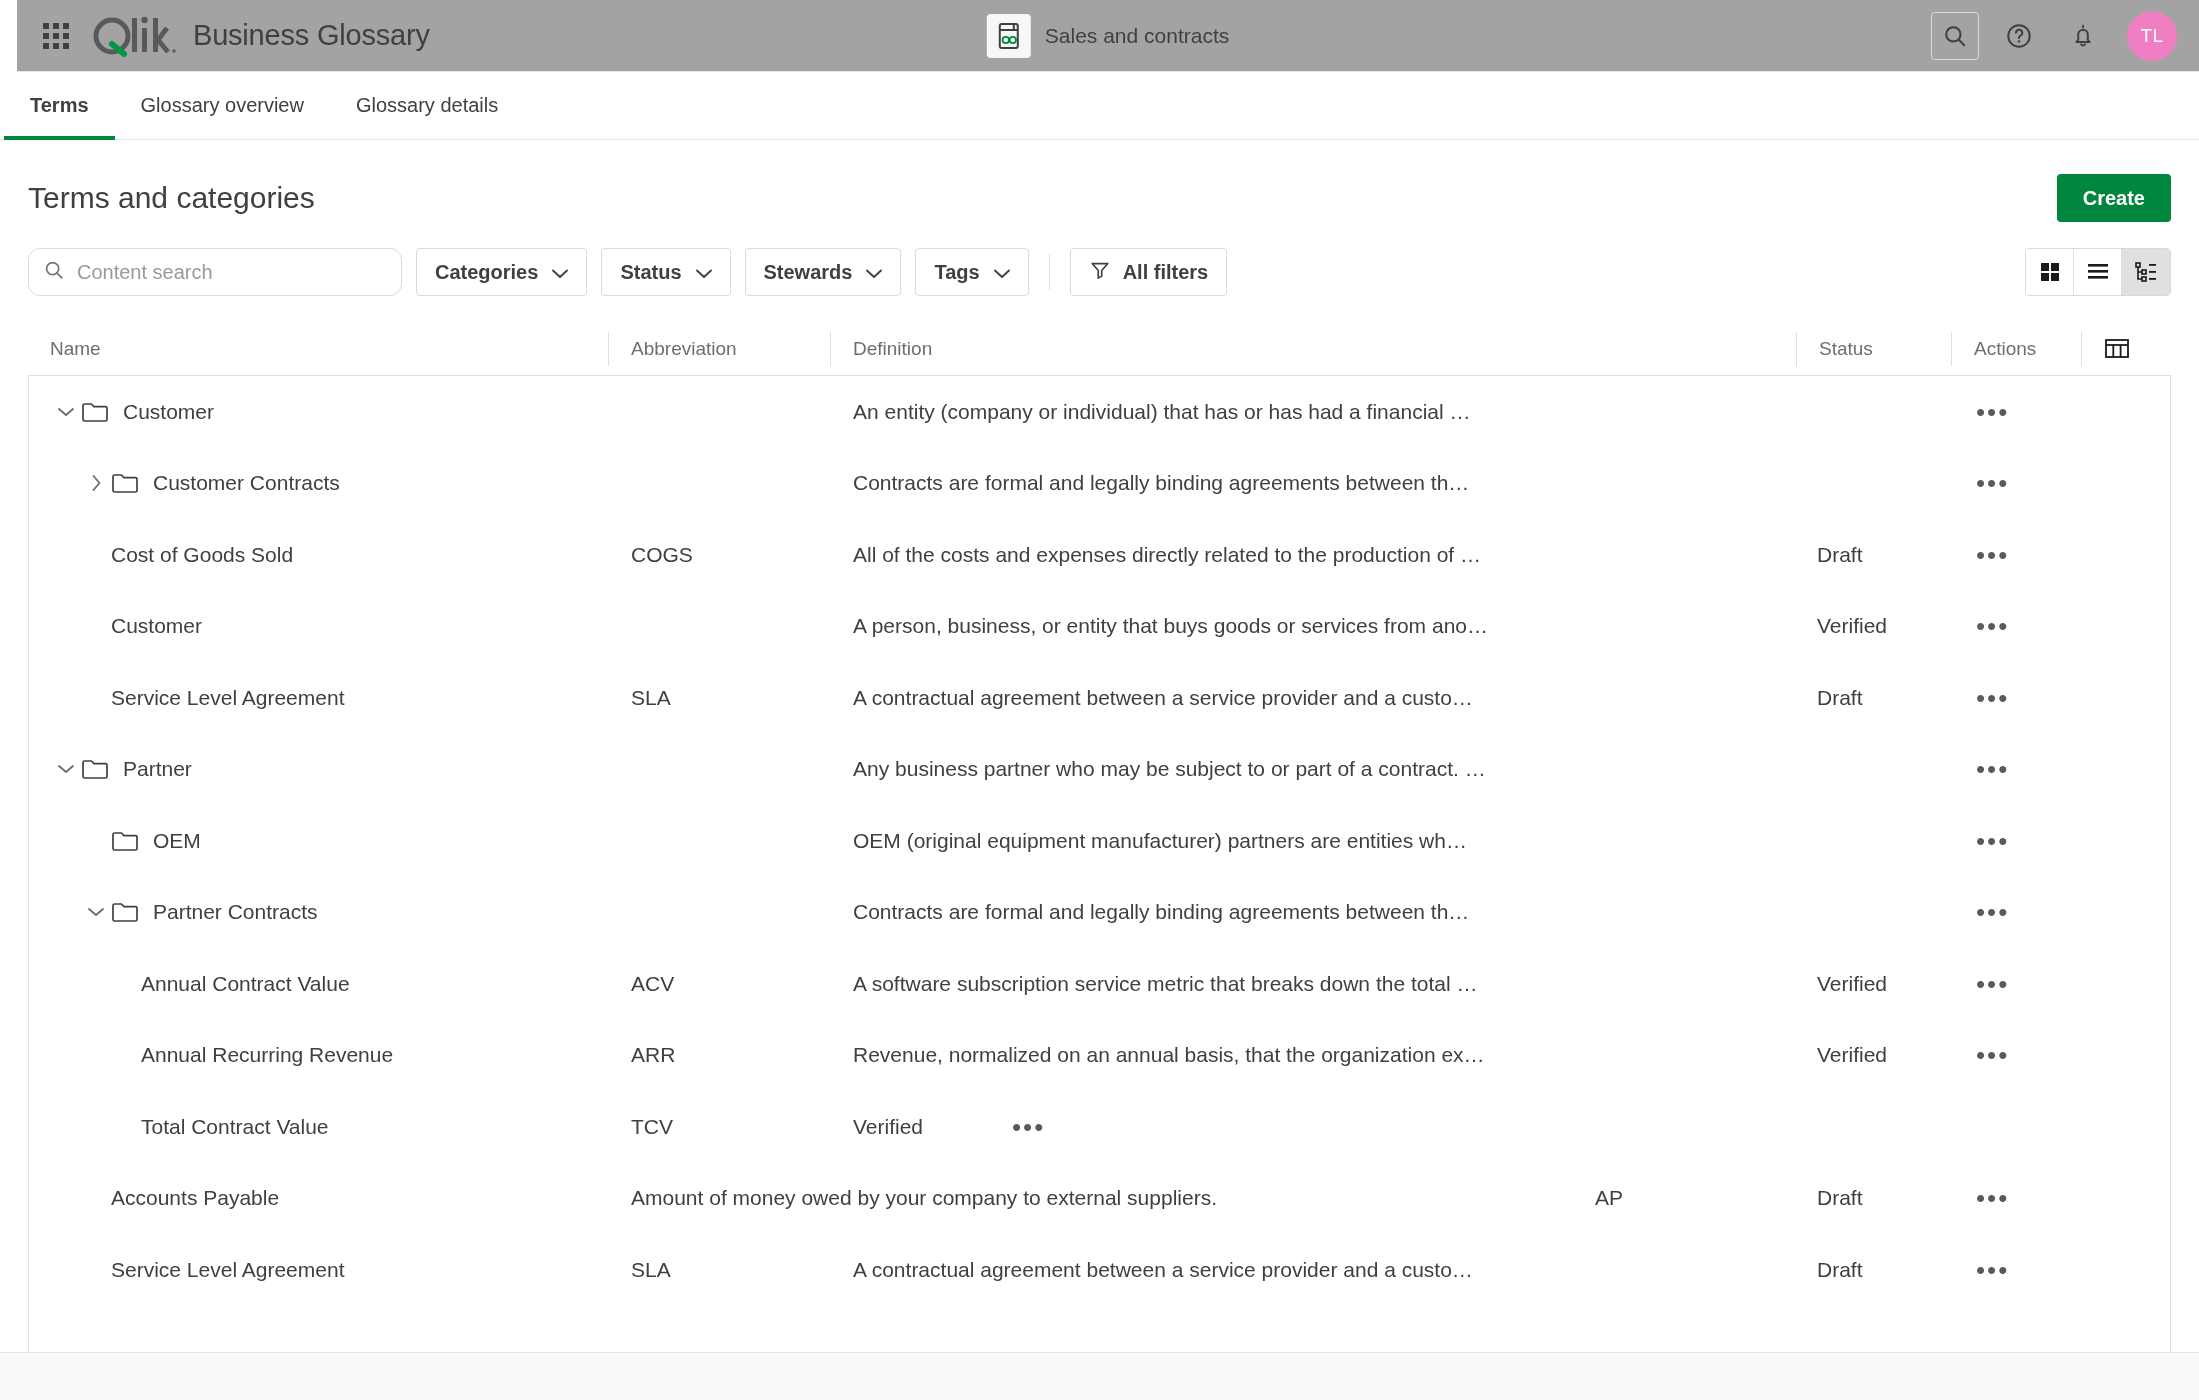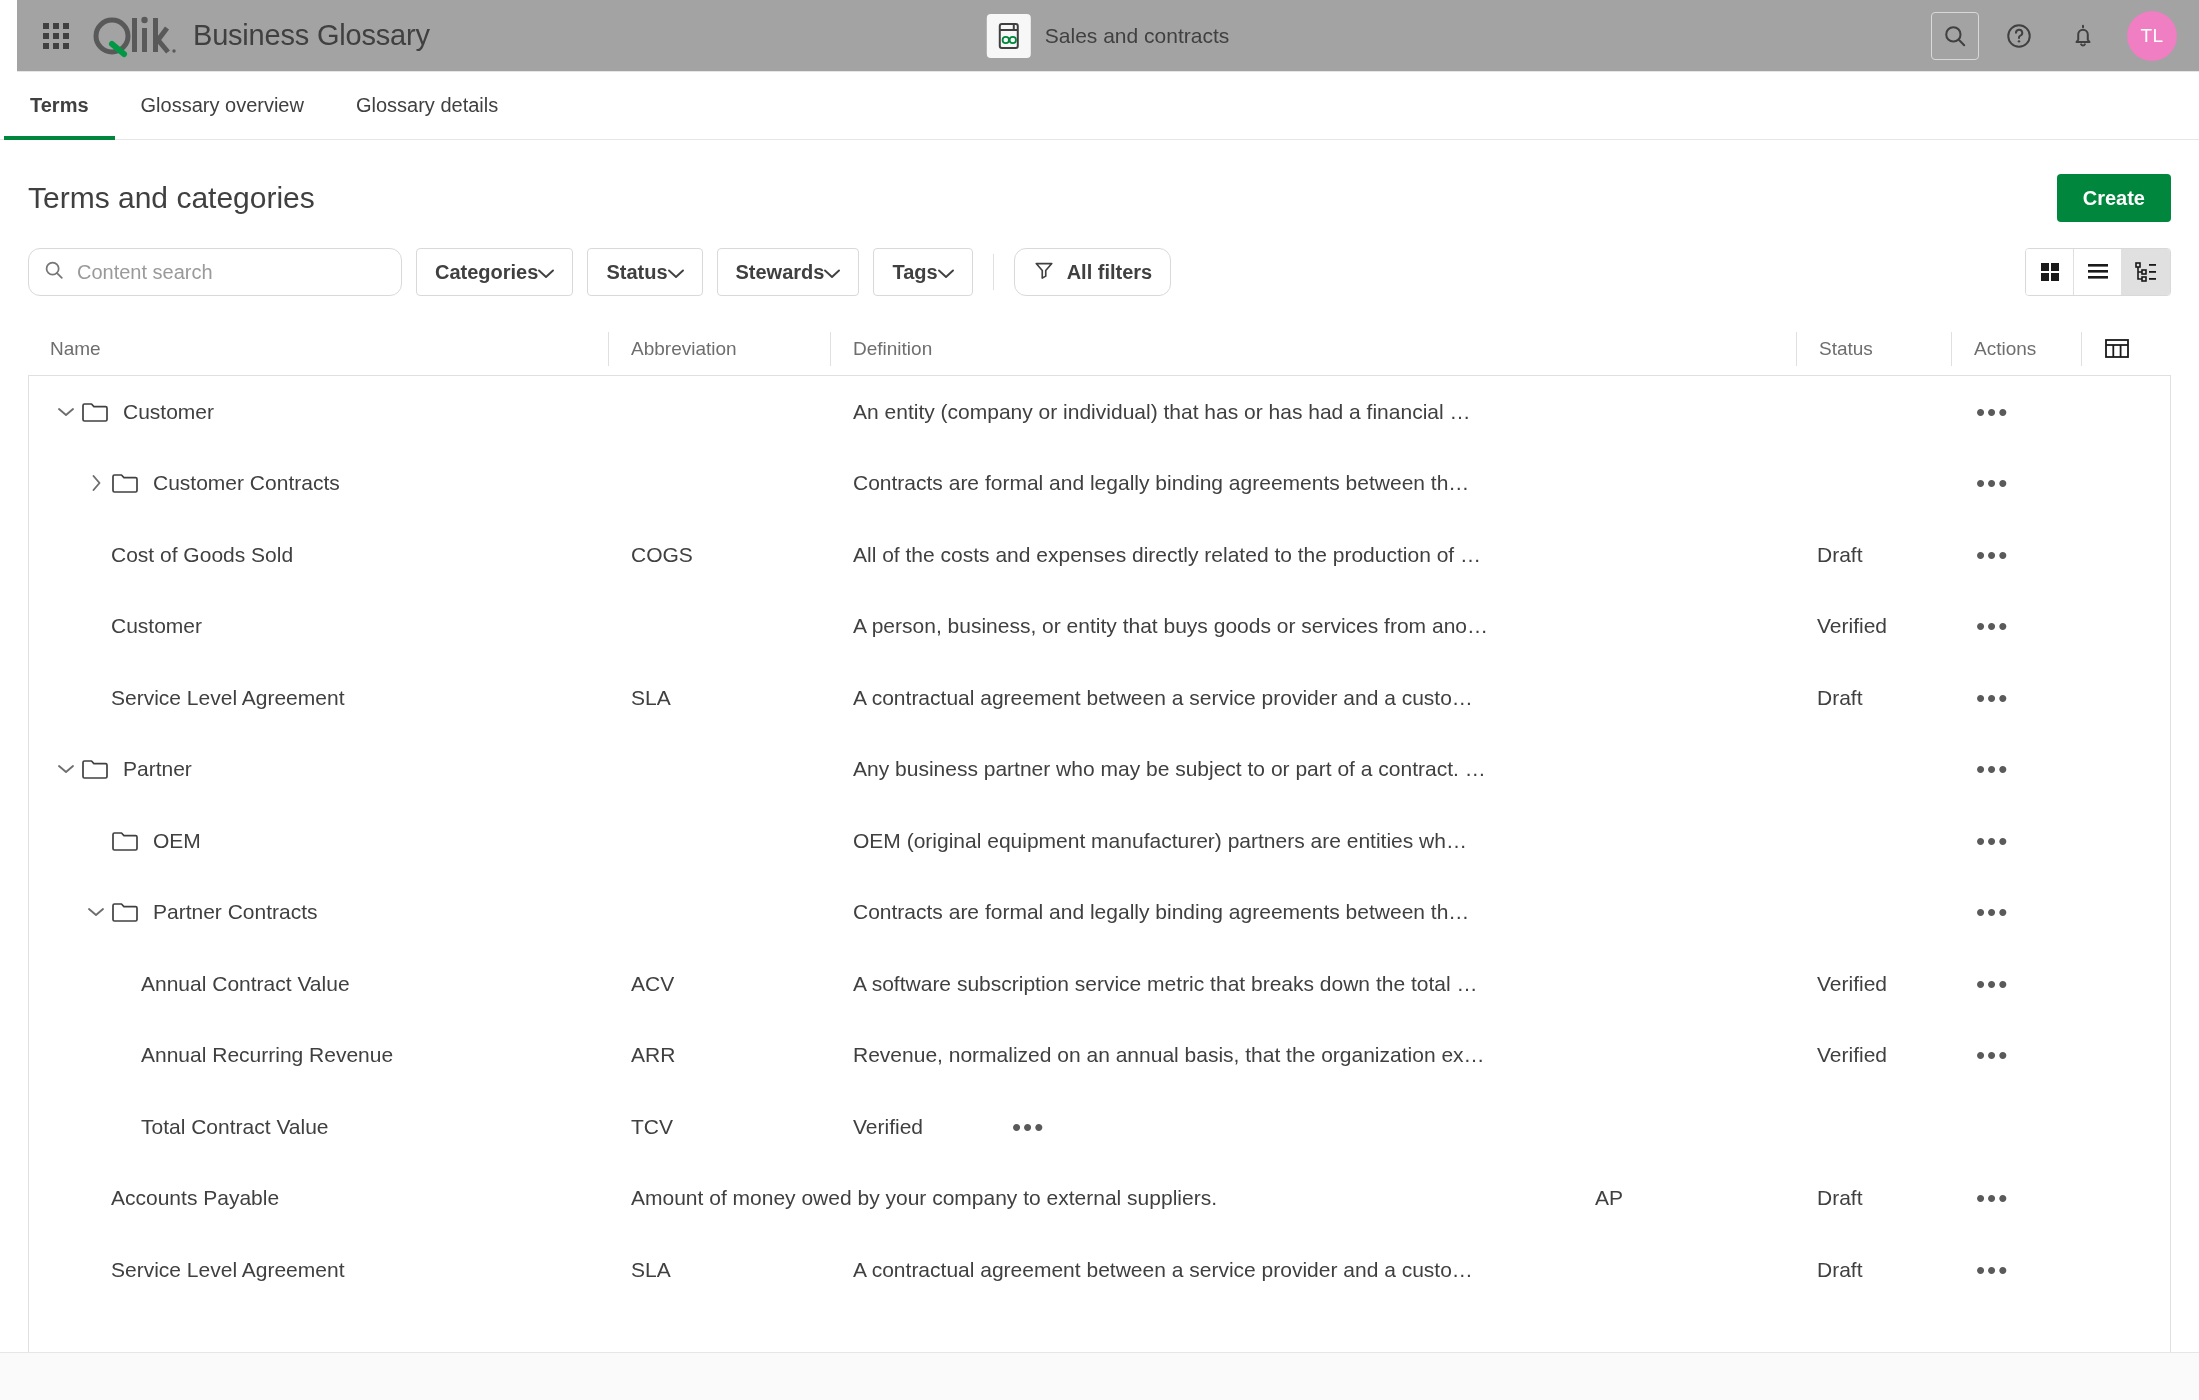--- a/index.html
+++ b/index.html
@@ -178,34 +178,35 @@
   }
   .search-wrap input::placeholder { color: #9a9a9a; }
 
   .filter-btn {
     height: 48px;
     border: 1px solid #d9d9d9;
     border-radius: 4px;
     background: #fff;
     display: flex;
     align-items: center;
+    gap: 14px;
     padding: 0 18px;
     font-size: 20px;
     font-family: "Liberation Sans", sans-serif;
     color: #404040;
     cursor: pointer;
     font-weight: 700;
   }
   .vdivider {
     width: 1px;
     height: 36px;
     background: #e0e0e0;
     margin: 0 6px;
   }
-  .allfilters { gap: 12px; border-radius: 12px; }
+  .allfilters { gap: 12px; }
 
   .view-toggle {
     margin-left: auto;
     display: flex;
     border: 1px solid #d9d9d9;
     border-radius: 4px;
     overflow: hidden;
     height: 48px;
   }
   .view-toggle .vt {

